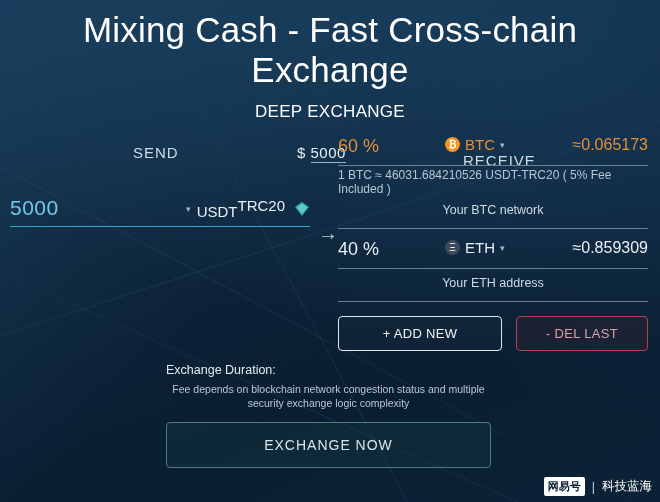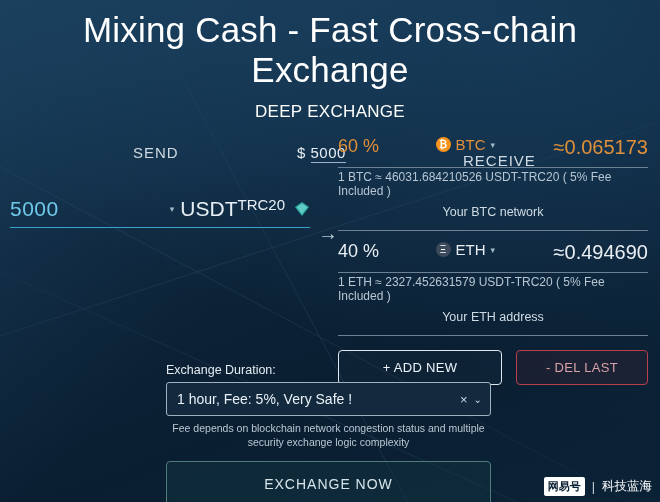--- a/index.html
+++ b/index.html
@@ -47,35 +47,35 @@
   .col-amount { position:absolute; left:297px; top:0; font-size:15px; color:#e6eef4; letter-spacing:.5px; }
   .col-amount .amt { border-bottom:1px solid #9fb4c4; padding-bottom:1px; }
   .col-recv { position:absolute; left:463px; top:8px; font-size:15px; color:#cfdae2; letter-spacing:1px; }
 
   
   .send-block { position:absolute; left:10px; top:196px; width:300px; }
   .send-row { display:flex; align-items:flex-end; justify-content:space-between; border-bottom:1px solid #3aa3c9; padding-bottom:6px; }
   .send-amount { font-size:21px; color:#6fc9e8; letter-spacing:.5px; }
   .send-token { display:flex; align-items:center; gap:4px; font-size:15px; color:#dce7ee; }
   .caret { font-size:9px; color:#9fb6c6; margin-right:2px; }
-  .tok-name { font-size:21px; color:#e7eff5; }
+  .tok-name { font-size:15px; color:#e7eff5; }
   .tok-sup { font-size:15px; vertical-align:super; color:#e7eff5; }
   .usdt-icon { width:16px; height:16px; margin-left:5px; display:inline-block; }
 
   .arrow { position:absolute; left:318px; top:222px; font-size:20px; color:#bcccd8; }
 
   
   .recv { position:absolute; left:338px; top:136px; width:310px; }
   .recv-row { display:flex; align-items:flex-start; justify-content:space-between; padding-bottom:3px; }
   .pct { font-size:18px; color:#e0903a; }
   .pct.eth { color:#e9eef2; }
   .coin { display:flex; align-items:center; gap:5px; font-size:15px; color:#e0903a; }
   .coin.eth { color:#e9eef2; }
   .coin .cname { font-size:15px; }
-  .approx { font-size:20px; color:#e0903a; }
+  .approx { font-size:16px; color:#e0903a; }
   .approx.eth { color:#e9eef2; }
   .rate { font-size:12px; color:#b7c6d2; margin-top:2px; }
   .hr { height:1px; background:#6c8294; margin-top:5px; }
   .addr { text-align:center; font-size:12.5px; color:#cfdbe4; padding:7px 0 6px; }
 
   .btc-circle { width:15px; height:15px; border-radius:50%; background:#f7931a; color:#fff; font-size:10px; display:flex; align-items:center; justify-content:center; font-weight:bold; }
   .eth-circle { width:15px; height:15px; border-radius:50%; background:#3c4a5c; color:#fff; font-size:10px; display:flex; align-items:center; justify-content:center; }
 
   .btnrow { display:flex; gap:14px; margin-top:14px; }
   .btn-add { flex:1; border:1px solid #dfe7ed; border-radius:4px; background:rgba(255,255,255,0.02); color:#eef3f7; font-size:13px; text-align:center; padding:9px 16px; letter-spacing:.3px; }
@@ -174,43 +174,35 @@
     <div style="height:10px"></div>
 
     <div>
       <div class="recv-row">
         <div class="pct eth">40 %</div>
         <div class="coin eth">
           <span class="eth-circle">Ξ</span>
           <span class="cname">ETH</span>
           <span class="caret">▾</span>
         </div>
-        <div class="approx eth">≈0.494690</div>
+        <div class="approx eth">≈0.859309</div>
       </div>
       <div class="hr"></div>
-      <div class="rate">1 ETH ≈ 2327.452631579 USDT-TRC20 ( 5% Fee Included )</div>
       <div class="addr">Your ETH address</div>
       <div class="hr"></div>
     </div>
 
     <div class="btnrow">
       <div class="btn-add">+ ADD NEW</div>
       <div class="btn-del">- DEL LAST</div>
     </div>
   </div>
 
   <div class="bottom">
     <div class="dur-label">Exchange Duration:</div>
-    <div class="select">
-      <span>1 hour, Fee: 5%, Very Safe !</span>
-      <span class="sicons">
-        <span class="sel-x">×</span>
-        <span class="sel-caret">⌄</span>
-      </span>
-    </div>
     <div class="feenote">Fee depends on blockchain network congestion status and multiple security exchange logic complexity</div>
     <div class="exchange-btn">EXCHANGE NOW</div>
   </div>
 
   <div class="wm">
     <span class="logo">网易号</span>
     <span class="sep">|</span>
     <span>科技蓝海</span>
   </div>
 </div>

